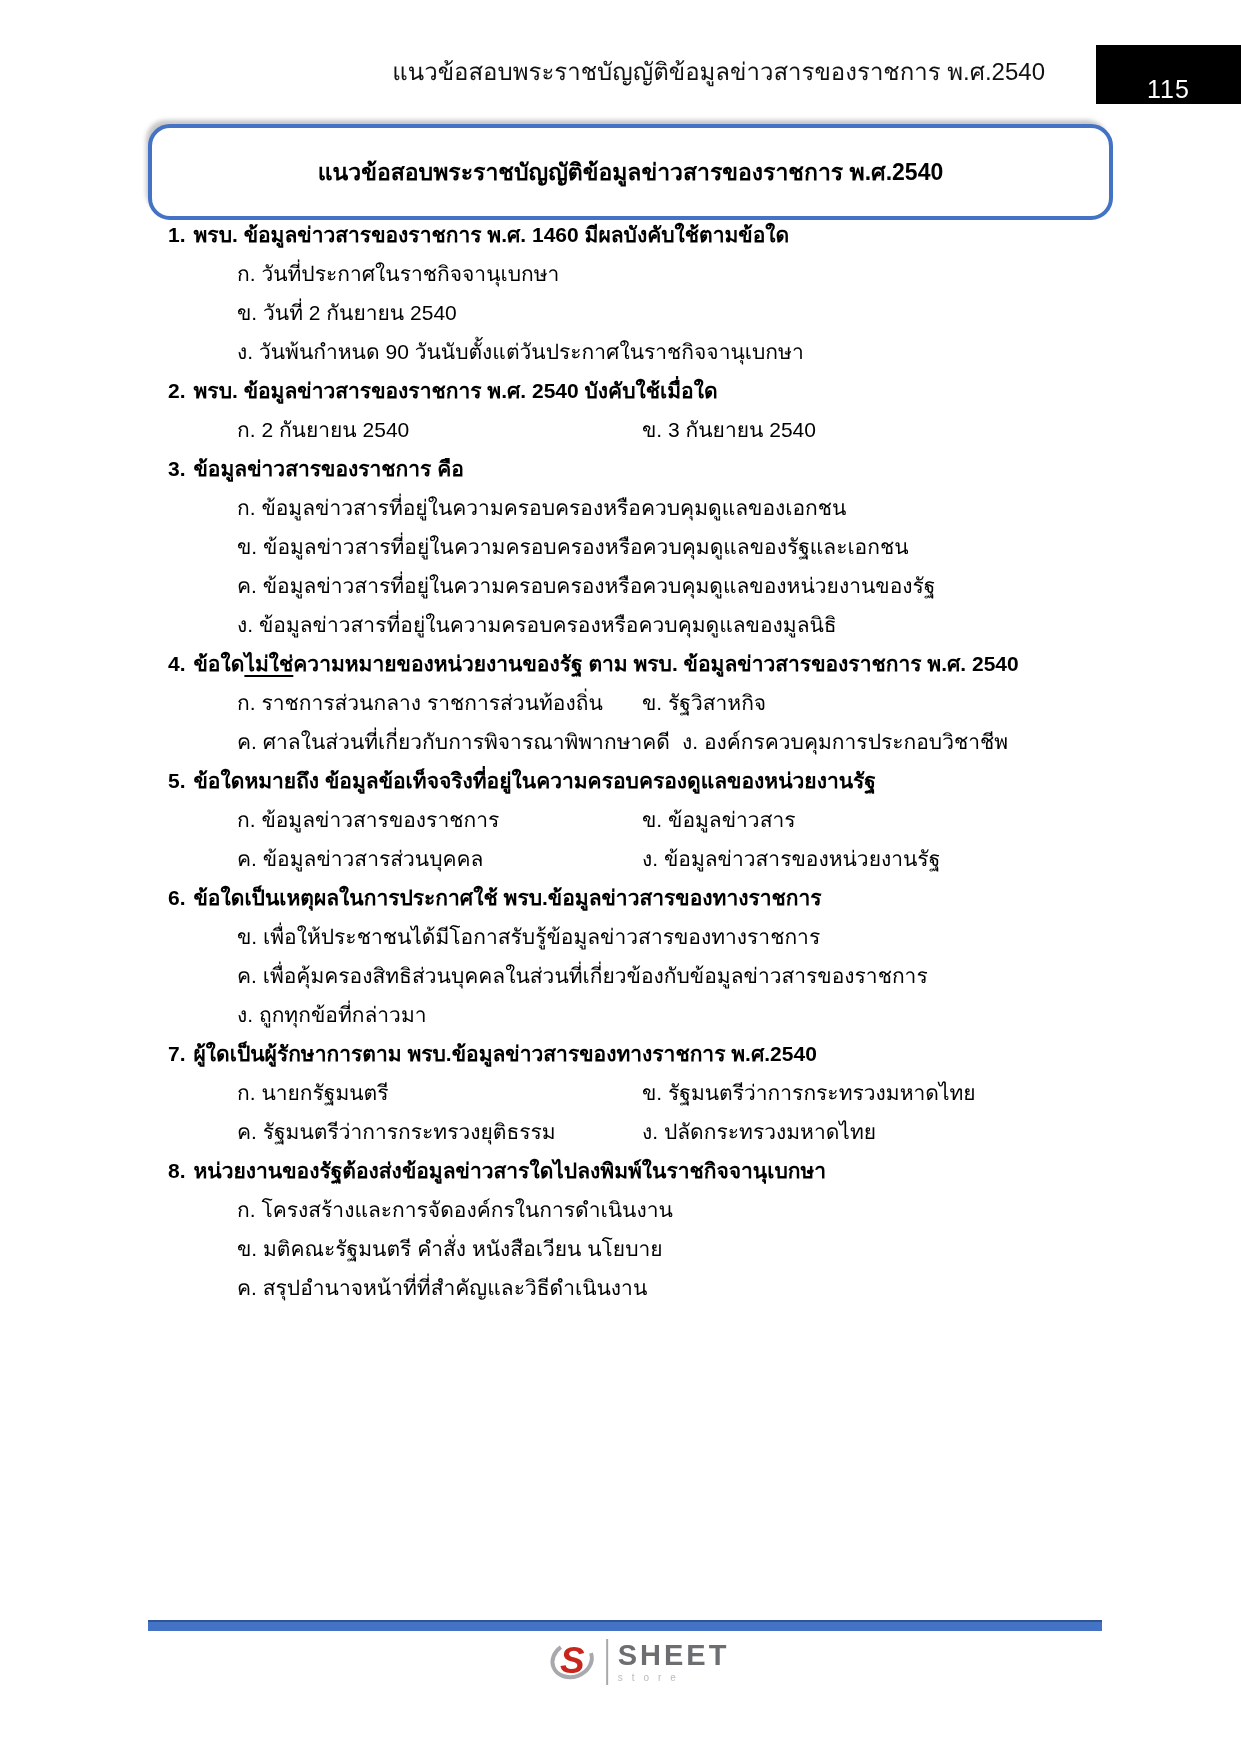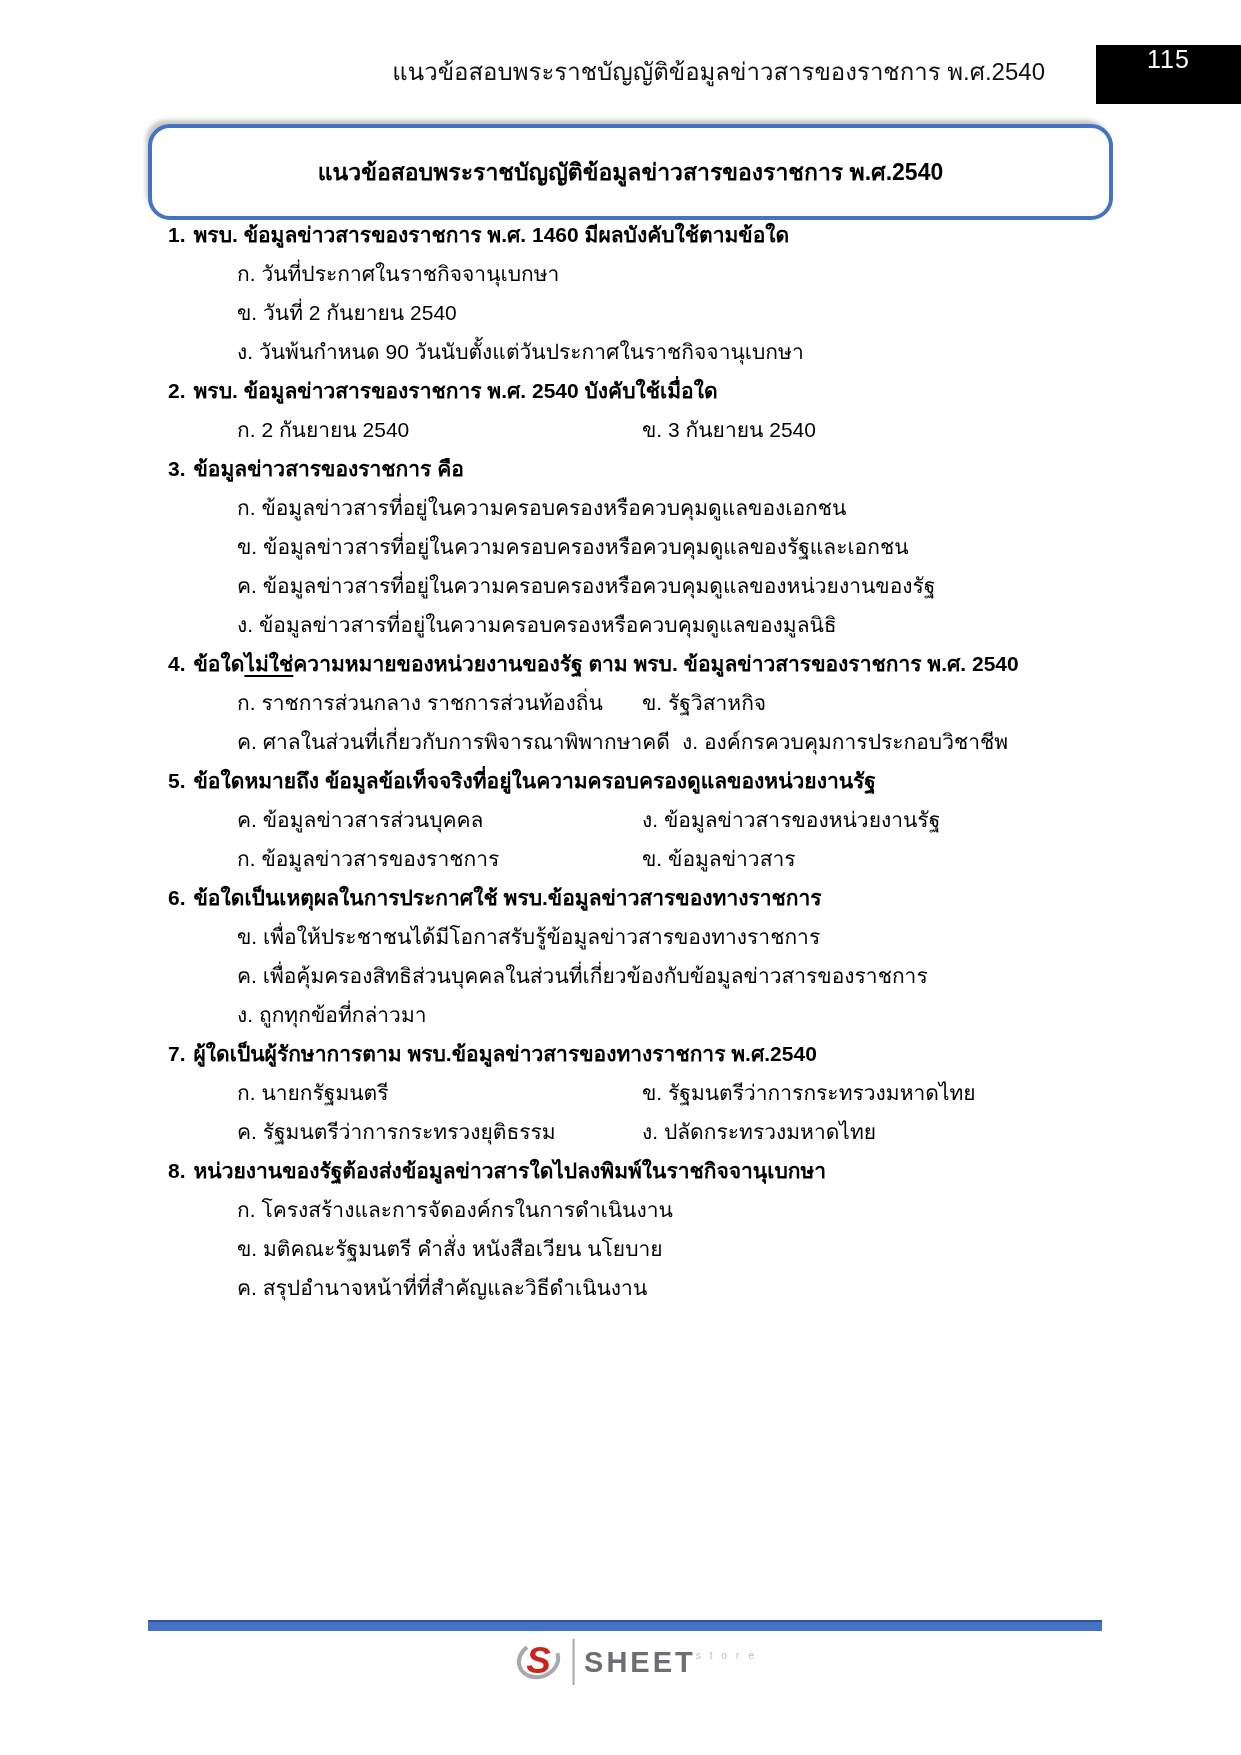--- a/index.html
+++ b/index.html
@@ -15,21 +15,21 @@
 
   
   .running-head{
     position:absolute;left:148px;top:52px;width:897px;
     text-align:right;font-size:24px;color:#111;
     white-space:nowrap;
   }
   .page-badge{
     position:absolute;left:1096px;top:45px;width:145px;height:59px;
     background:#000000;color:#ffffff;
-    display:flex;align-items:flex-start;justify-content:center;
+    display:flex;align-items:flex-end;justify-content:center;
     font-size:25px;letter-spacing:1px;
   }
 
   
   .title-box{
     position:absolute;left:148px;top:124px;width:957px;height:88px;
     border:4px solid #4472C4;border-radius:22px;background:#ffffff;
     display:flex;align-items:center;justify-content:center;
     box-shadow:-4px -6px 4px -2px rgba(128,128,128,0.45);
     font-size:23px;font-weight:bold;text-align:center;
@@ -50,21 +50,21 @@
   
   .footer-rule{
     position:absolute;left:148px;top:1620px;width:954px;height:9px;
     background:#4472C4;border-top:2px solid #2f5597;
   }
   .logo{
     position:absolute;left:50%;top:1636px;transform:translateX(-50%) translateX(18px);
     display:flex;align-items:center;gap:10px;
   }
   .logo-divider{width:2px;height:46px;background:#a7a9ac;}
-  .logo-text{display:flex;flex-direction:row;line-height:1;}
+  .logo-text{display:flex;flex-direction:column;line-height:1;}
   .logo-name{font-size:29px;font-weight:bold;color:#6d6e71;letter-spacing:3px;}
   .logo-sub{font-size:10px;color:#b9bbbd;letter-spacing:9px;margin-top:3px;}
 </style>
 </head>
 <body>
 
 <div class="page">
 
   <div class="running-head">แนวข้อสอบพระราชบัญญัติข้อมูลข่าวสารของราชการ พ.ศ.2540</div>
 
@@ -135,26 +135,26 @@
           <span class="col1">ค. ศาลในส่วนที่เกี่ยวกับการพิจารณาพิพากษาคดี</span>
           <span>ง. องค์กรควบคุมการประกอบวิชาชีพ</span>
         </div>
       </div>
       <div>
         <div class="row q-title">
           <span class="qnum">5.</span>
           <span>ข้อใดหมายถึง ข้อมูลข้อเท็จจริงที่อยู่ในความครอบครองดูแลของหน่วยงานรัฐ</span>
         </div>
         <div class="row choice-row">
+          <span class="col1">ก. ข้อมูลข่าวสารของราชการ</span>
+          <span>ข. ข้อมูลข่าวสาร</span>
+        </div>
+        <div class="row choice-row">
           <span class="col1">ค. ข้อมูลข่าวสารส่วนบุคคล</span>
           <span>ง. ข้อมูลข่าวสารของหน่วยงานรัฐ</span>
-        </div>
-        <div class="row choice-row">
-          <span class="col1">ก. ข้อมูลข่าวสารของราชการ</span>
-          <span>ข. ข้อมูลข่าวสาร</span>
         </div>
       </div>
       <div>
         <div class="row q-title">
           <span class="qnum">6.</span>
           <span>ข้อใดเป็นเหตุผลในการประกาศใช้ พรบ.ข้อมูลข่าวสารของทางราชการ</span>
         </div>
         <div class="row choice-line">
           <span>ข. เพื่อให้ประชาชนได้มีโอกาสรับรู้ข้อมูลข่าวสารของทางราชการ</span>
         </div>

